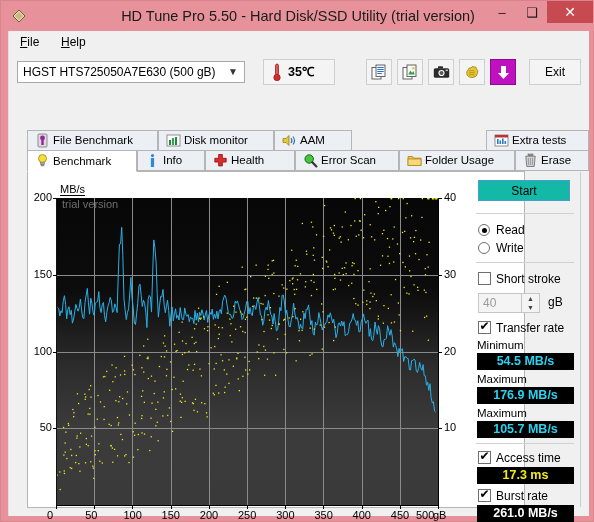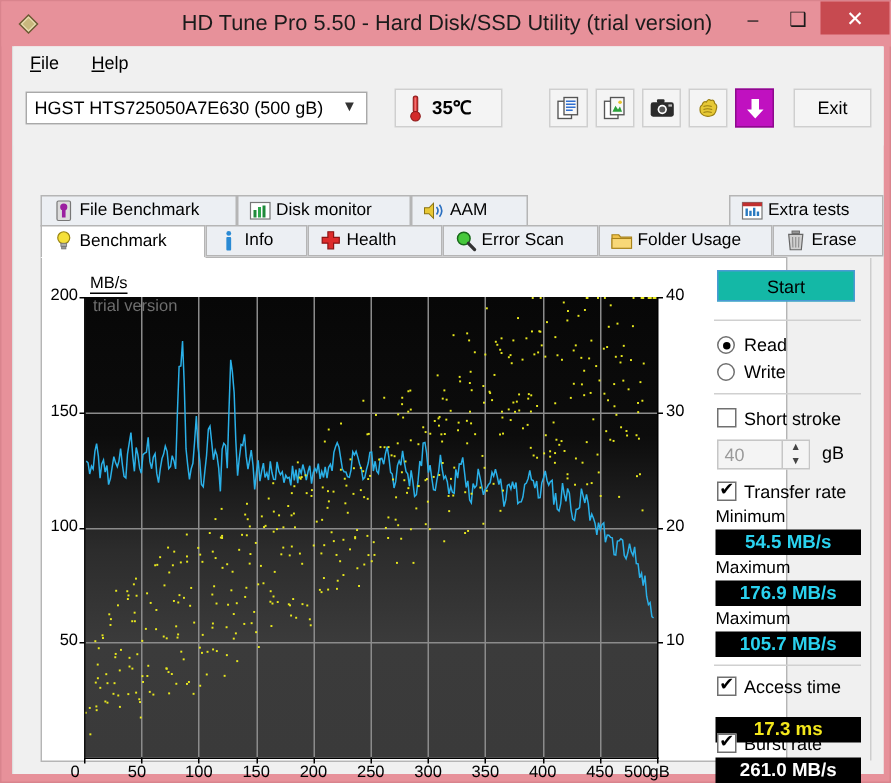--- a/index.html
+++ b/index.html
@@ -1299,21 +1299,21 @@
 
         <div class="stat-lbl" style="top:235px;">Maximum</div>
         <div class="stat-val val-cyan" style="top:249px;">105.7 MB/s</div>
 
         <div class="sep" style="top:271px;"></div>
 
         <div class="check-row" style="top:278px;">
           <span class="cbox on"></span>
           <span class="row-lbl">Access time</span>
         </div>
-        <div class="stat-val val-yellow" style="top:306px;">17.3 ms</div>
+        <div class="stat-val val-yellow" style="top:295px;">17.3 ms</div>
 
         <div class="check-row" style="top:316px;">
           <span class="cbox on"></span>
           <span class="row-lbl">Burst rate</span>
         </div>
         <div class="stat-val val-white" style="top:333px;">261.0 MB/s</div>
 
       </div>
 
     </div>

